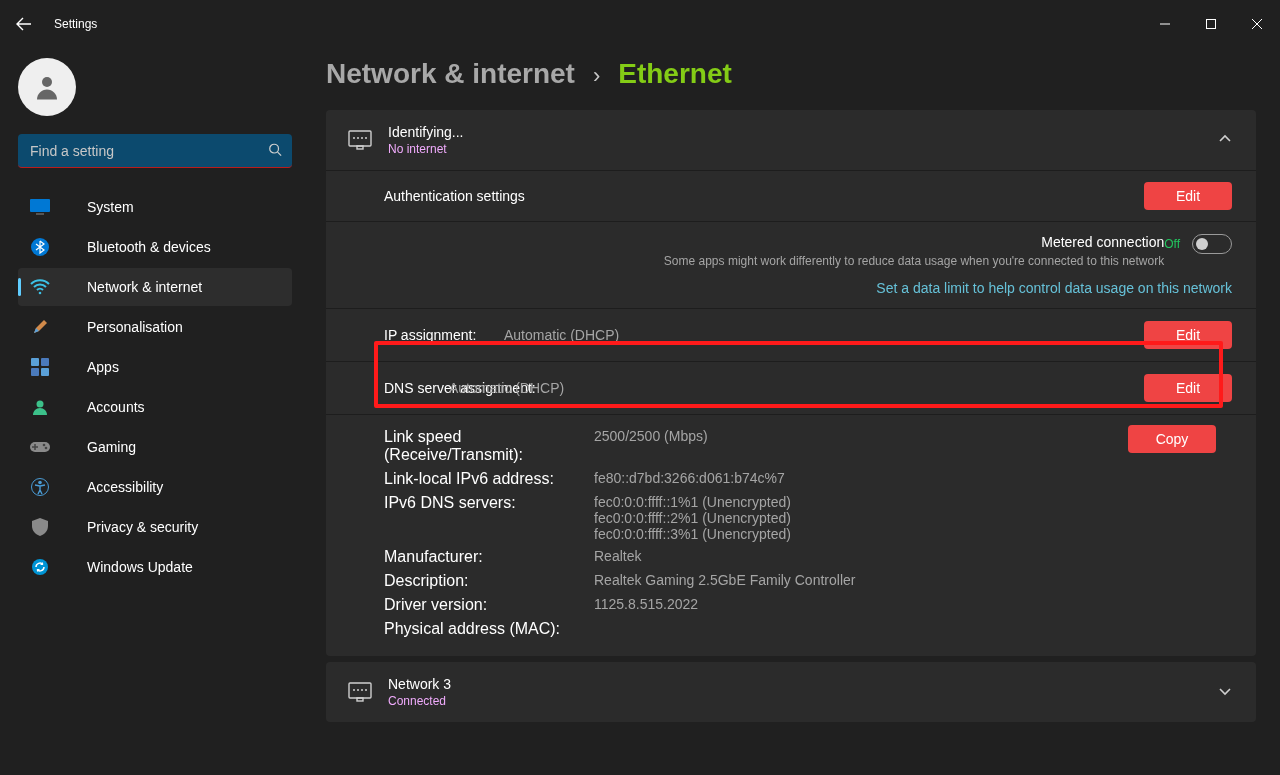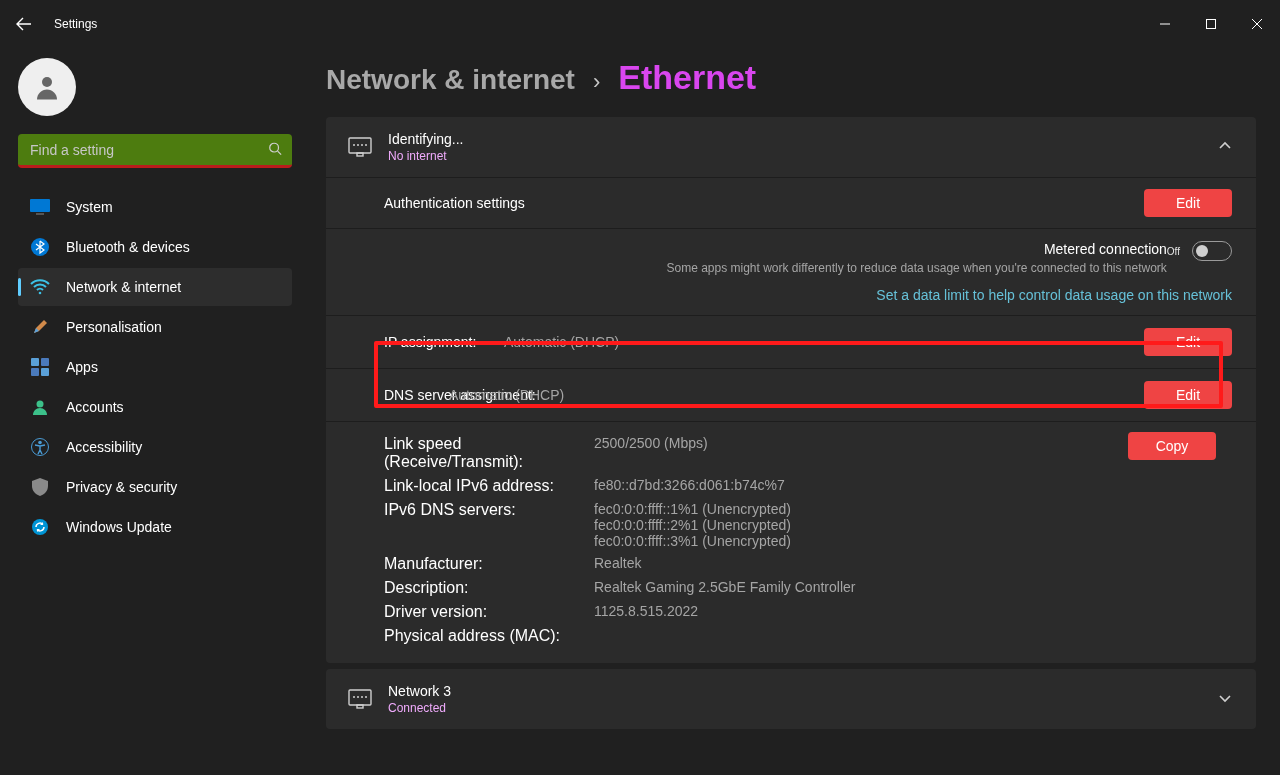--- a/index.html
+++ b/index.html
@@ -6,35 +6,35 @@
   html, body { width: 1280px; height: 775px; background: #202020; color: #ffffff; font-family: "Segoe UI", Arial, sans-serif; font-size: 14px; overflow: hidden; }
   .titlebar { height: 48px; display: flex; align-items: center; padding: 0 0 0 8px; }
   .back-arrow { width: 32px; height: 32px; display: flex; align-items: center; justify-content: center; color: #fff; cursor: pointer; border-radius: 4px;}
   .titlebar-title { margin-left: 14px; font-size: 12px; color: #fff; }
   .win-controls { margin-left: auto; display: flex; }
   .win-btn { width: 46px; height: 32px; display: flex; align-items: center; justify-content: center; cursor: pointer; }
   .main { display: flex; height: calc(775px - 48px); }
   .sidebar { width: 310px; padding: 10px 18px 0 18px; display: flex; flex-direction: column; }
   .avatar { width: 58px; height: 58px; border-radius: 50%; background: #efefef; display: flex; align-items: center; justify-content: center; margin-bottom: 18px; }
   .avatar svg { width: 30px; height: 30px; fill: #666; }
-  .search { position: relative; height: 34px; background: #4d7c0f; border-radius: 4px; border-bottom: 3px solid #b91c1c; margin-bottom: 20px; }
+  .search { position: relative; height: 34px; background: #0c4a6e; border-radius: 4px; border-bottom: 1px solid #b91c1c; margin-bottom: 20px; }
   .search input { width: 100%; height: 100%; background: transparent; border: none; outline: none; color: #fff; padding: 0 36px 0 12px; font-size: 14px; }
   .search input::placeholder { color: #c7c7c7; }
   .search .search-icon { position: absolute; right: 10px; top: 50%; transform: translateY(-50%); color: #cfcfcf; }
   .nav { display: flex; flex-direction: column; gap: 2px; }
   .nav-item { height: 38px; display: flex; align-items: center; gap: 16px; padding: 0 10px 0 12px; border-radius: 4px; cursor: pointer; position: relative; }
   .nav-item.active { background: #2d2d2d; }
   .nav-item.active::before { content: ""; position: absolute; left: 0; top: 10px; bottom: 10px; width: 3px; background: #60cdff; border-radius: 2px; }
   .nav-icon { width: 20px; height: 20px; display: flex; align-items: center; justify-content: center; flex-shrink: 0; }
-  .nav-label { font-size: 14px; color: #fff; }
+  .nav-label { font-size: 14px; color: #fff; margin-left: 21px; }
   .content { flex: 1; padding: 10px 24px 0 16px; overflow: auto; }
   .breadcrumb { display: flex; align-items: baseline; gap: 18px; margin-bottom: 20px; }
   .bc-parent { font-size: 28px; font-weight: 600; color: #a8a8a8; cursor: pointer; }
   .bc-sep { font-size: 22px; color: #c7c7c7; }
-  .bc-current { font-size: 34px; font-weight: 600; color: #d946ef; }
+  .bc-current { font-size: 28px; font-weight: 600; color: #84cc16; }
   .card { background: #2b2b2b; border-radius: 4px; margin-bottom: 6px; }
   .card-header { display: flex; align-items: center; padding: 14px 24px 14px 20px; cursor: pointer; }
   .card-header .ic { width: 28px; height: 28px; display: flex; align-items: center; justify-content: center; margin-right: 14px; flex-shrink: 0;}
   .card-header .hdr-title { font-size: 14px; color: #fff; }
   .card-header .hdr-sub { font-size: 12px; color: #f0abfc; margin-top: 2px; }
   .chevron { margin-left: auto; color: #cfcfcf; }
   .sep { height: 1px; background: #1d1d1d; }
   .row { display: flex; align-items: center; padding: 0 24px 0 58px; min-height: 50px; }
   .row-dense { padding: 12px 24px 12px 58px; align-items: flex-start; }
   .row .label { font-size: 14px; color: #fff; }
@@ -158,20 +158,31 @@
         <span class="nav-icon">
             <svg width="18" height="18" viewBox="0 0 18 18" fill="#3cc18a">
               <circle cx="9" cy="6" r="3.5"></circle>
               <path d="M2 17c0-3.9 3.1-7 7-7s7 3.1 7 7"></path>
             </svg>
           </span>
         <span class="nav-label">Accounts</span>
       </div>
       <div class="nav-item">
         <span class="nav-icon">
+            <svg width="20" height="14" viewBox="0 0 20 14">
+              <rect x="0" y="2" width="20" height="10" rx="5" fill="#8a8a8a"></rect>
+              <circle cx="14" cy="5" r="1.3" fill="#444"></circle>
+              <circle cx="16" cy="8" r="1.3" fill="#444"></circle>
+              <path d="M5 4v6M2 7h6" stroke="#444" stroke-width="1.5"></path>
+            </svg>
+          </span>
+        <span class="nav-label">Gaming</span>
+      </div>
+      <div class="nav-item">
+        <span class="nav-icon">
             <svg width="18" height="18" viewBox="0 0 18 18">
               <circle cx="9" cy="9" r="8.5" fill="none" stroke="#4a9bd4" stroke-width="1"></circle>
               <circle cx="9" cy="4.5" r="1.8" fill="#4a9bd4"></circle>
               <path d="M4 7l5 1 5-1M9 8v4l-2 4m2-4l2 4" stroke="#4a9bd4" stroke-width="1.4" fill="none"></path>
             </svg>
           </span>
         <span class="nav-label">Accessibility</span>
       </div>
       <div class="nav-item">
         <span class="nav-icon">
@@ -230,21 +241,21 @@
       </div>
       <div class="sep"></div>
 
       <div class="row row-dense" style="flex-direction: column; align-items: stretch; gap:12px;text-align:right;">
         <div style="display:flex; align-items:flex-start;">
           <div style="flex:1;">
             <div class="label">Metered connection</div>
             <div class="sublabel">Some apps might work differently to reduce data usage when you're connected to this network</div>
           </div>
           <div class="rhs">
-            <span style="font-size:10px; color:#e5e5e5;">Off</span>
+            <span style="font-size:12px; color:#22c55e;">Off</span>
             <div class="toggle">
                 <div class="knob"></div>
               </div>
           </div>
         </div>
         <div><span class="link">Set a data limit to help control data usage on this network</span></div>
       </div>
       <div class="sep"></div>
 
       <div class="row row-ip" style="min-height:52px;">

